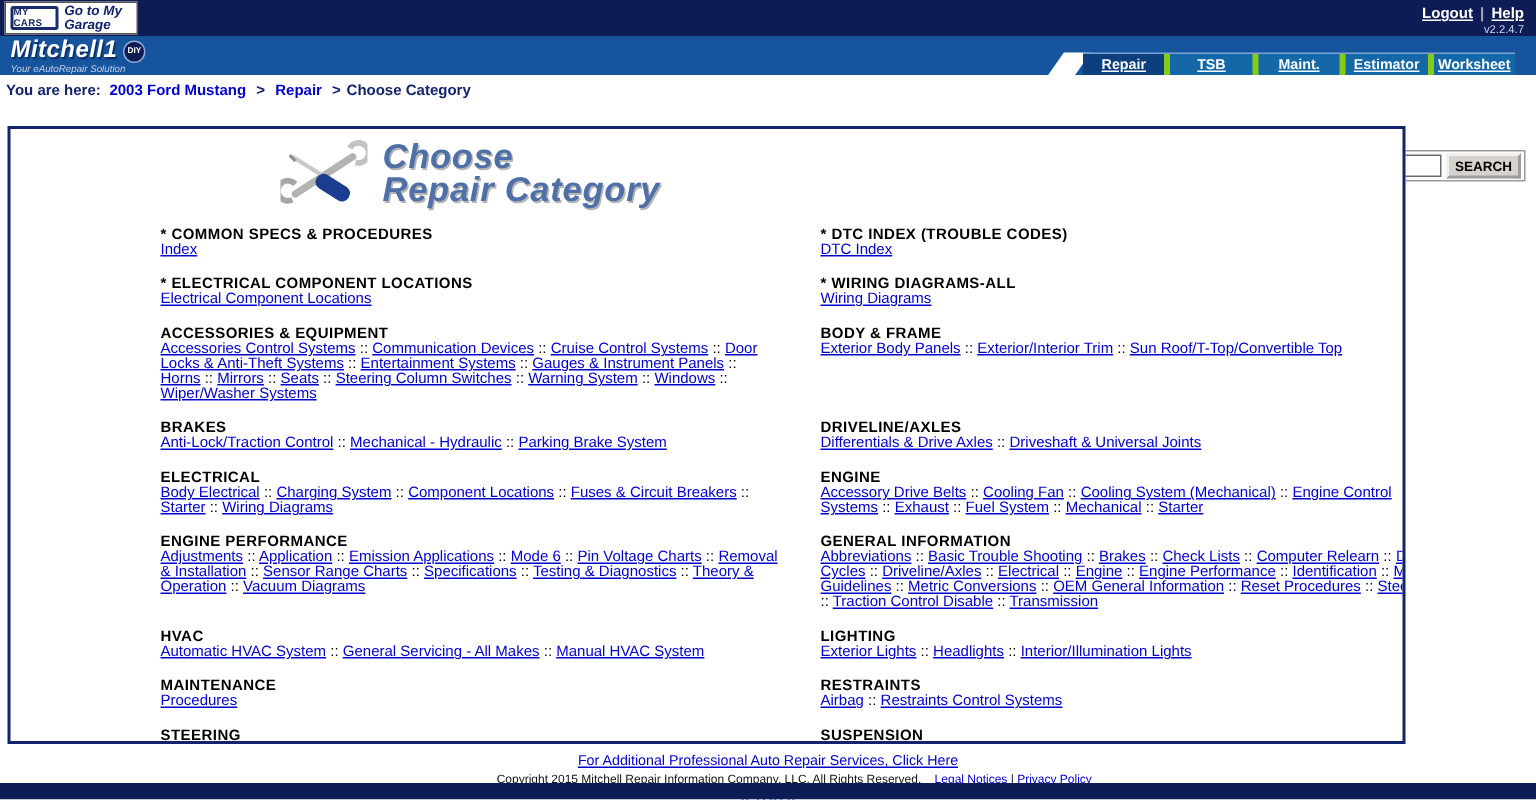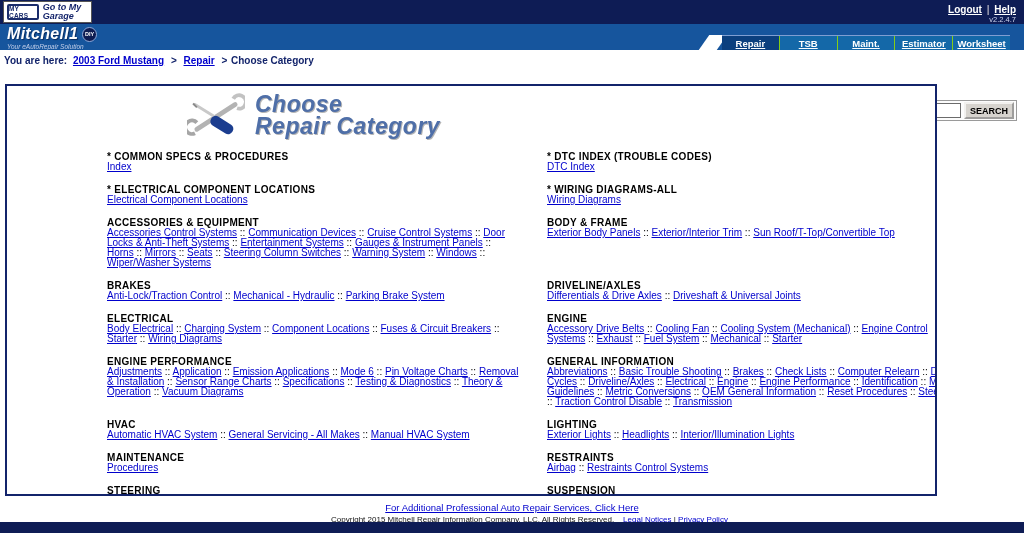--- a/index.html
+++ b/index.html
@@ -29,30 +29,30 @@
   .diy-badge { width:15px; height:15px; border-radius:50%; background:#0d1b52; border:1px solid #8fa8d8;
     color:#fff; font-size:5.5px; font-weight:bold; display:flex; align-items:center; justify-content:center;
     margin-left:4px; }
   .tagline { font-size:6.5px; font-style:italic; color:#c3cfea; margin-top:0; }
 
   
   .slash { position:absolute; top:35px; right:302px; width:18px; height:15px; background:#fff;
     transform:skewX(-35deg); }
   .tabstrip { position:absolute; top:35px; right:14px; width:288px; height:15px; display:flex;
     background:var(--tab-blue,#1468a8); border-top:1px solid #7f9ed2; }
-  .tab { flex:1; display:flex; align-items:center; justify-content:center; border-left:1px solid #84cc16;
+  .tab { flex:1; display:flex; align-items:center; justify-content:center; border-left:4px solid #84cc16;
     font-size:9.5px; font-weight:bold; color:#fff; cursor:pointer; }
   .tab:first-child { border-left:none; }
   .tab span { text-decoration:underline; }
   .tab.active { background:var(--tab-active,#0b3f7e); }
 
   
   .breadcrumb { position:absolute; top:50px; left:0; width:1024px; height:26px; background:#fff; }
   .crumbs { position:absolute; top:5px; left:4px; font-size:10px; font-weight:bold; color:#13246b; }
-  .crumbs a { color:var(--link-blue,#0000cc); text-decoration:underline; margin:0 3px;text-align:right; }
+  .crumbs a { color:var(--link-blue,#0000cc); margin:0 3px;text-align:right; }
   .crumb-sep { margin:0 1px; color:#13246b; }
 
   .search-panel { position:absolute; top:50px; right:7px; width:150px; height:21px;
     border:1px solid #9a9a9a; background:#fcfcfc; display:flex; align-items:center;
     justify-content:flex-end; gap:3px; padding:0 2px; }
   .search-input { width:96px; height:15px; border:1px solid #6b6b6b; font-size:10px; padding:0 2px;
     font-family:inherit; }
   .search-btn { height:17px; font-size:9px; font-weight:bold; color:#000; background:var(--search-btn-bg,#d6d3ce);
     border:2px outset #f2f1ef; padding:0 4px; font-family:inherit; cursor:pointer; }
 

